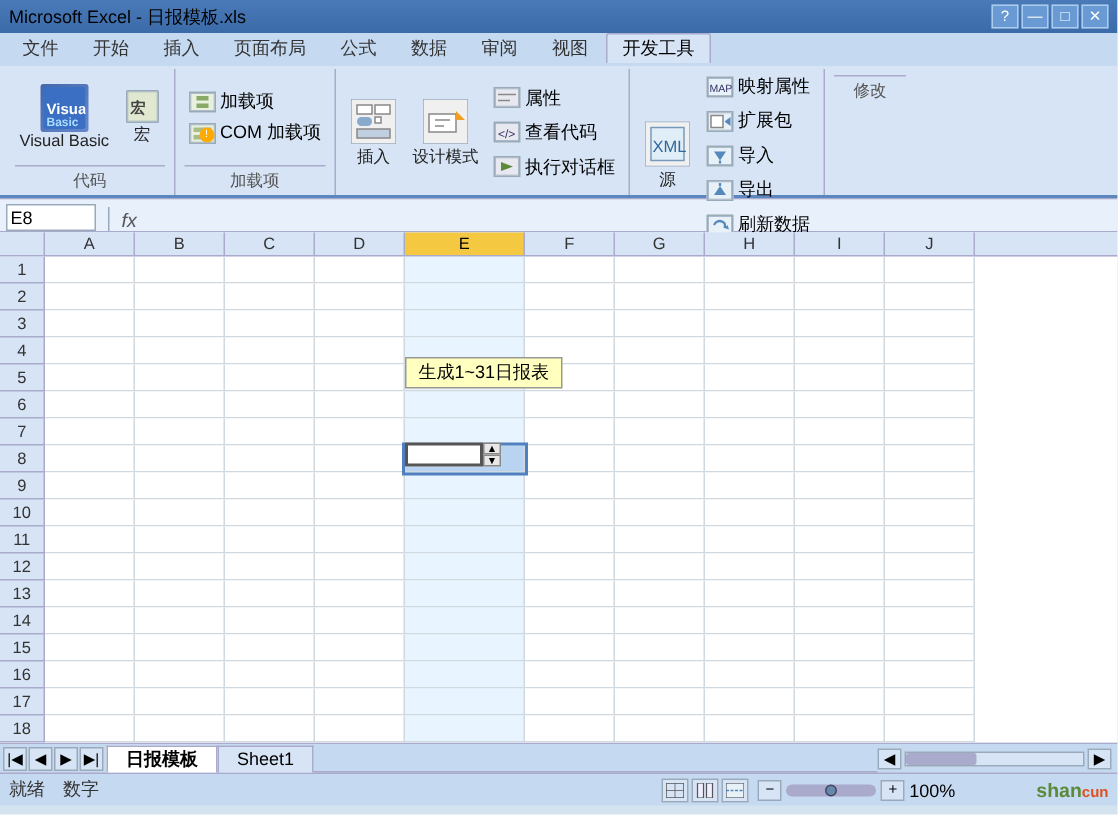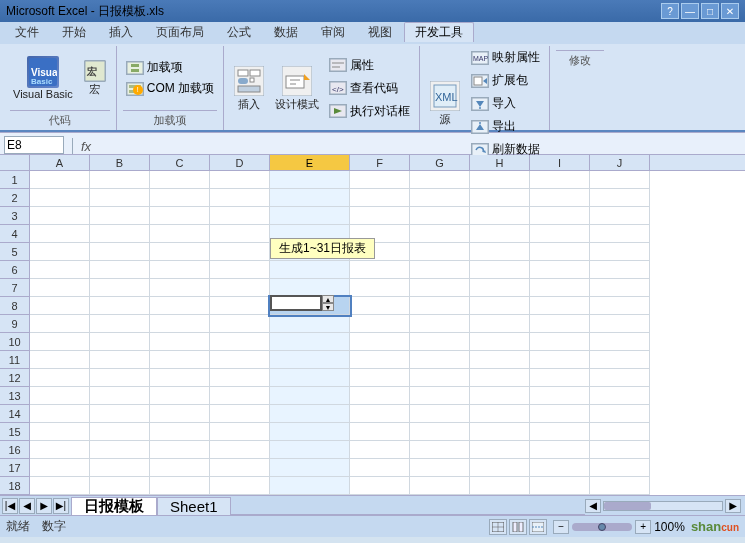--- a/index.html
+++ b/index.html
@@ -58,21 +58,21 @@
     .col-e { width: 80px; min-width: 80px; }
     .col-f { width: 60px; min-width: 60px; }
     .col-g { width: 60px; min-width: 60px; }
     .col-h { width: 60px; min-width: 60px; }
     .col-i { width: 60px; min-width: 60px; }
     .col-j { width: 60px; min-width: 60px; }
 
     
     .row-h { height: 18px; min-height: 18px; }
     .sheet-tab-arrow { width: 16px; height: 16px; display: flex; align-items: center; justify-content: center; cursor: pointer; border: 1px solid #9ab; background: #d6e4f5; font-size: 10px; }
-    .sheet-tab { padding: 1px 12px; height: 18px; background: #d6e4f5; border: 1px solid #aac; border-bottom: none; font-size: 15px; cursor: pointer; display: flex; align-items: center; }
+    .sheet-tab { padding: 1px 12px; height: 18px; background: #d6e4f5; border: 1px solid #aac; border-bottom: none; font-size: 12px; cursor: pointer; display: flex; align-items: center; }
     .sheet-tab.active { background: white; font-weight: bold; }
     .scroll-btn { width: 16px; height: 14px; background: #d6e4f5; border: 1px solid #9ab; display: flex; align-items: center; justify-content: center; font-size: 10px; cursor: pointer; }
 
     
     .status-bar { height: 22px; background: #c5d9f0; display: flex; align-items: center; border-top: 1px solid #aac; padding: 0 6px; justify-content: space-between; }
     .status-left { display: flex; gap: 12px; font-size: 12px; color: #333; }
     .status-right { display: flex; align-items: center; gap: 6px; }
     .zoom-controls { display: flex; align-items: center; gap: 3px; font-size: 12px; }
     .zoom-slider { width: 60px; height: 8px; background: #aac; border-radius: 4px; }
     .view-btns { display: flex; gap: 2px; }
@@ -640,16 +640,16 @@
       <div class="scroll-btn">−</div>
       <div class="zoom-slider">
         <div style="position:relative; width:100%; height:100%;">
           <div style="position:absolute; left:50%; top:50%; transform:translate(-50%,-50%); width:8px; height:8px; background:#6688aa; border-radius:50%; border:1px solid #446;"></div>
         </div>
       </div>
       <div class="scroll-btn">+</div>
       <span>100%</span>
     </div>
     <span class="watermark">
-      <span style="color:#5a8a3a; font-weight:bold; font-size:13px;">shan</span><span style="color:#e05020; font-weight:bold; font-size:10px;">cun</span>
+      <span style="color:#5a8a3a; font-weight:bold; font-size:13px;margin-left:48px;">shan</span><span style="color:#e05020; font-weight:bold; font-size:10px;">cun</span>
     </span>
   </div>
 </div>
 
 </body></html>

